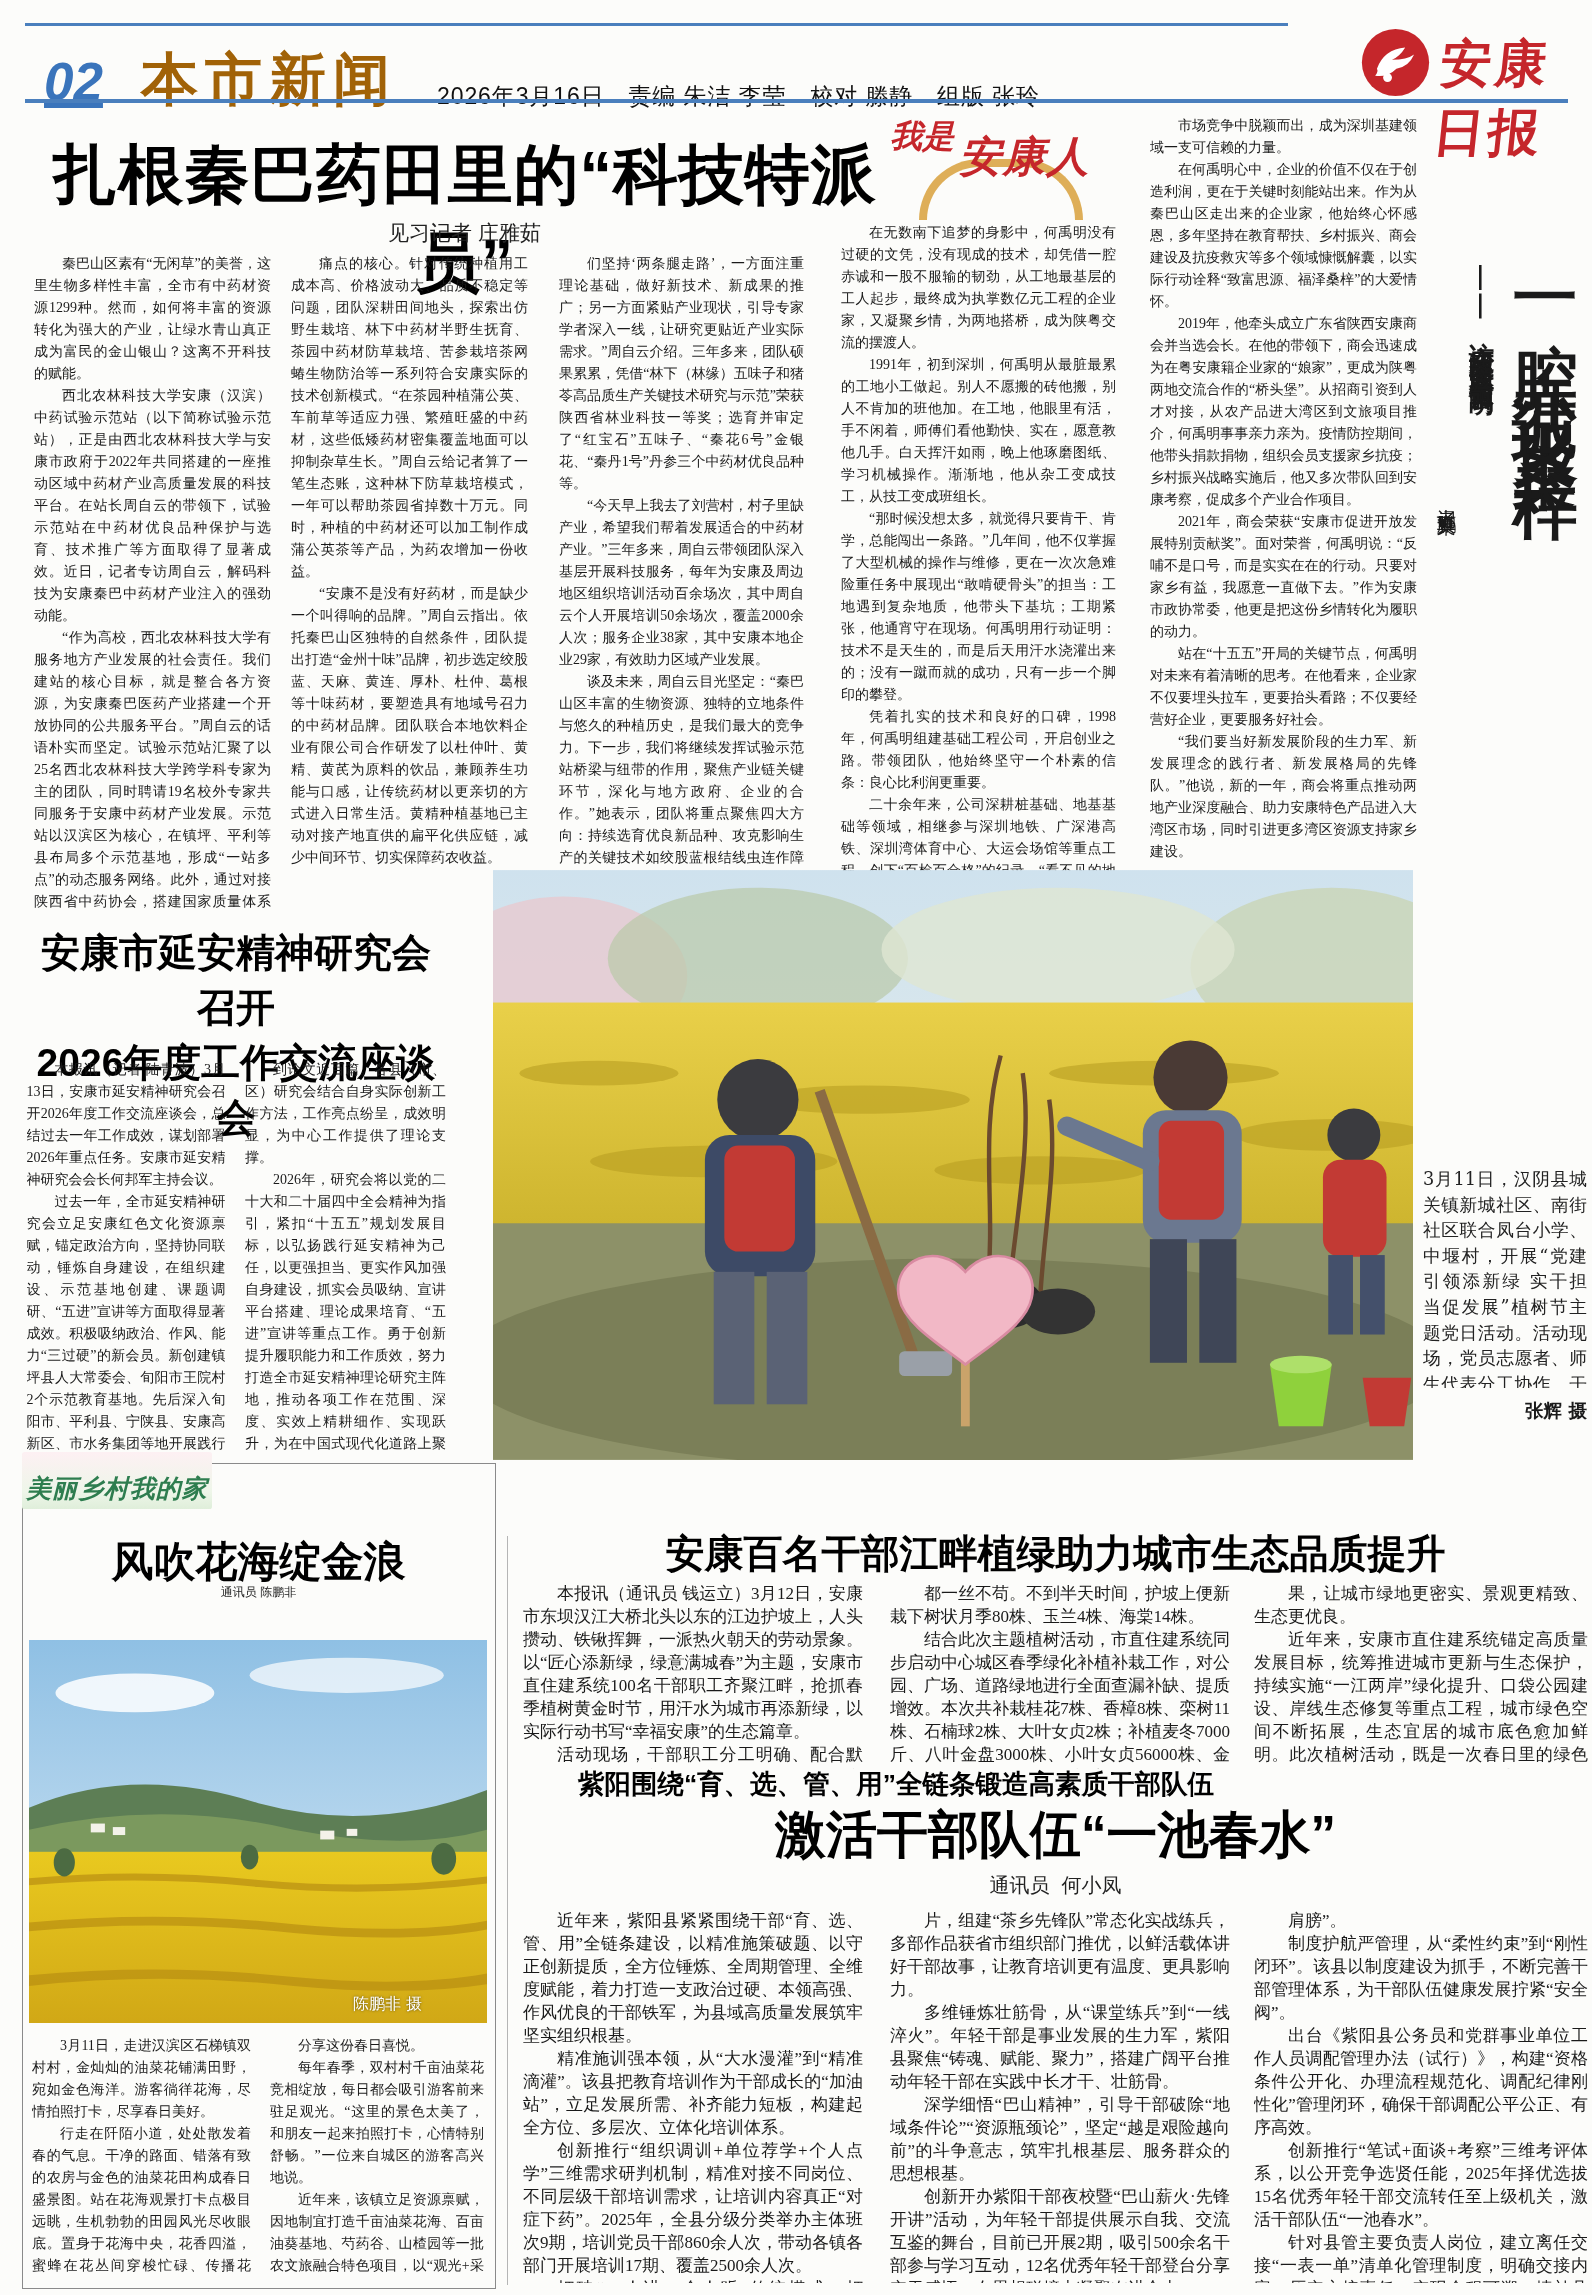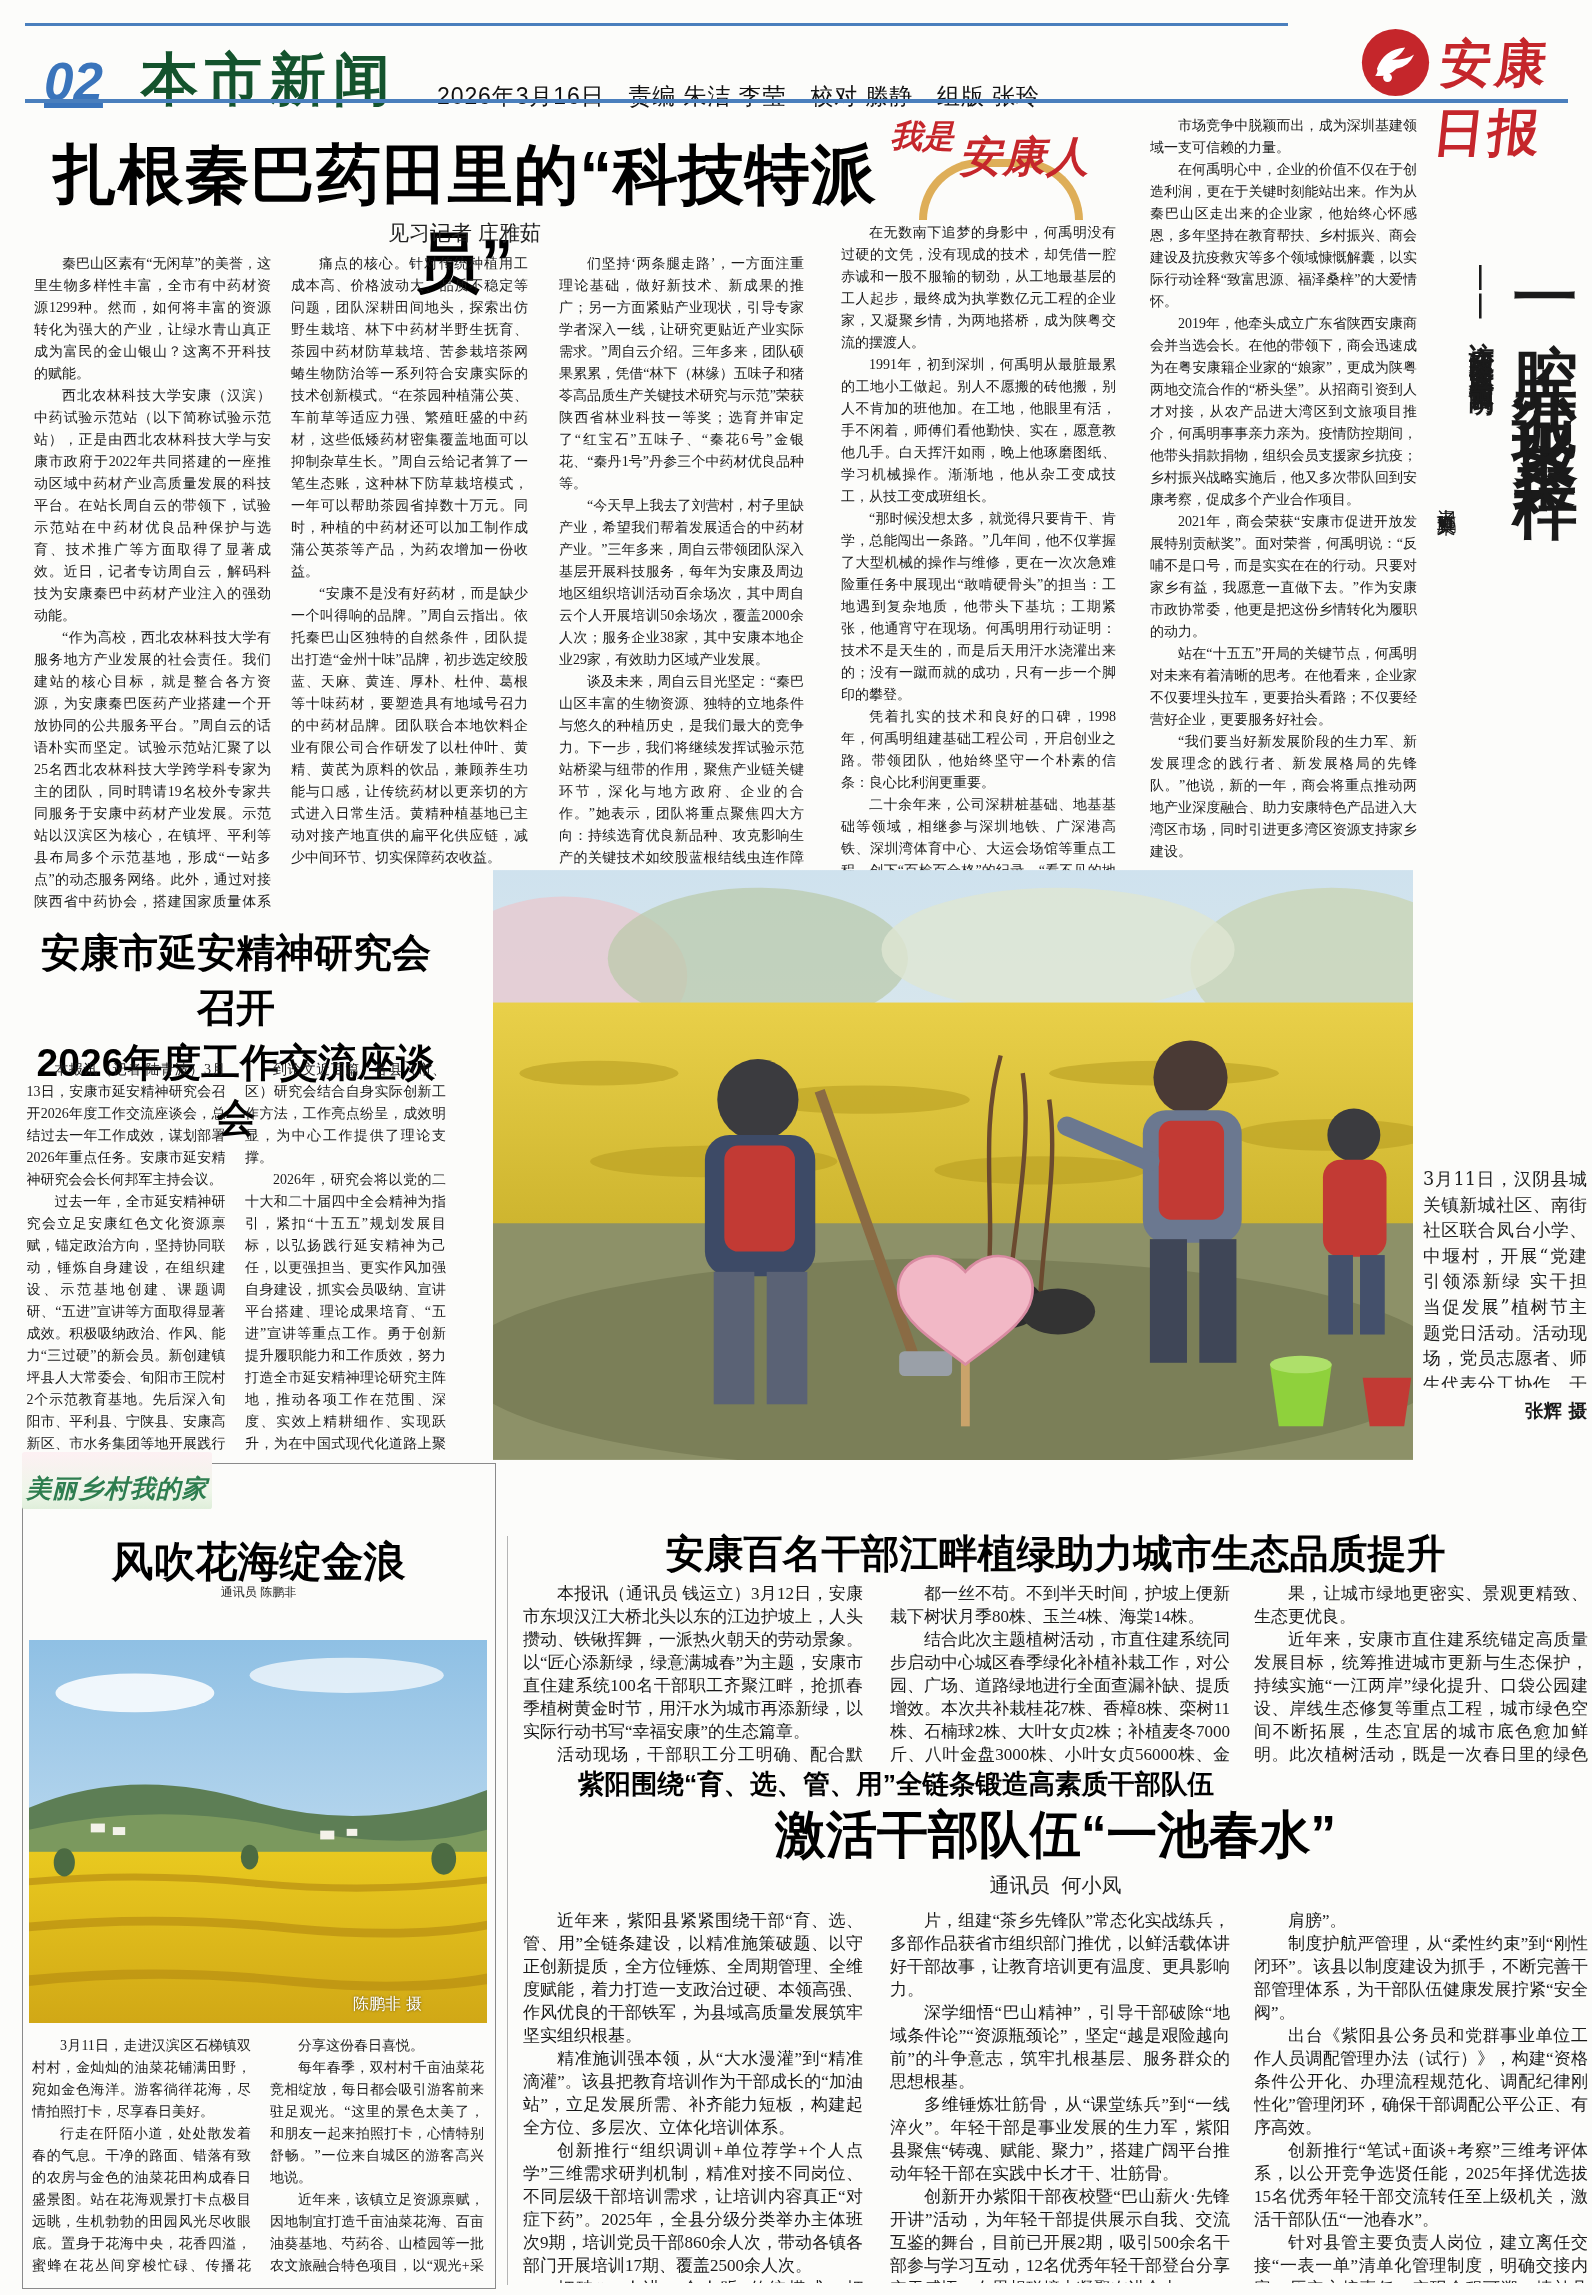--- a/index.html
+++ b/index.html
@@ -1,21 +1,21 @@
 <!DOCTYPE html>
 <html style="font-size:14px"><head>
 <meta charset="utf-8">
 <style>
   html,body{margin:0;padding:0;background:#e8e8e4;}
   #page{position:relative;width:1593px;height:2295px;background:#fcfcfa;margin:0 auto;overflow:hidden;
         font-family:"Liberation Serif",serif;color:#1a1a1a;}
   .abs{position:absolute;}
   .rule{position:absolute;background:#4a7fbd;}
   .masthead-num{position:absolute;left:44px;top:51px;font:italic 700 53px "Liberation Sans",sans-serif;color:#3a74bb;text-decoration:underline;}
-  .masthead-sec{position:absolute;left:141px;top:42px;font:700 57px "Liberation Sans",sans-serif;color:#14532d;letter-spacing:7px;}
+  .masthead-sec{position:absolute;left:141px;top:42px;font:700 57px "Liberation Sans",sans-serif;color:#a16207;letter-spacing:7px;}
   .dateline{position:absolute;left:437px;top:81px;font:23px "Liberation Sans",sans-serif;color:#111;letter-spacing:0.9px;}
   .paper-name{position:absolute;left:1437px;top:30px;font:700 51px "DejaVu Serif",serif;color:#c5262b;letter-spacing:3.5px;transform:skewX(-6deg);}
   .headline{font-family:"Liberation Sans",sans-serif;font-weight:700;color:#000;text-align:center;}
   .byline{font:21px "Liberation Sans",sans-serif;color:#222;text-align:center;}
   .col{position:absolute;font-size:14px;line-height:22px;text-align:justify;overflow:hidden;}
   .col p{margin:0;text-indent:2em;}
   .colwide{font-size:17px;line-height:23px;}
   .vert{writing-mode:vertical-rl;}
   .caption{position:absolute;font-family:"DejaVu Serif",serif;font-size:17.7px;line-height:25.6px;text-align:justify;color:#222;overflow:hidden;}
   .photo-credit{position:absolute;font:16px "DejaVu Serif",serif;color:#fff;text-shadow:0 0 2.6px rgba(0,0,0,.6);}
@@ -246,22 +246,22 @@
   <div class="abs headline" style="left:523px;top:1801px;width:1065px;font-size:51px;">激活干部队伍“一池春水”</div>
   <div class="abs byline" style="left:523px;top:1872px;width:1065px;font-size:20px;font-family:Liberation Mono, monospace;">通讯员 何小凤</div>
   <div class="col colwide" style="left:523px;top:1909px;width:340px;height:374px;">
       <p>近年来，紫阳县紧紧围绕干部“育、选、管、用”全链条建设，以精准施策破题、以守正创新提质，全方位锤炼、全周期管理、全维度赋能，着力打造一支政治过硬、本领高强、作风优良的干部铁军，为县域高质量发展筑牢坚实组织根基。</p>
       <p>精准施训强本领，从“大水漫灌”到“精准滴灌”。该县把教育培训作为干部成长的“加油站”，立足发展所需、补齐能力短板，构建起全方位、多层次、立体化培训体系。</p>
       <p>创新推行“组织调训+单位荐学+个人点学”三维需求研判机制，精准对接不同岗位、不同层级干部培训需求，让培训内容真正“对症下药”。2025年，全县分级分类举办主体班次9期，培训党员干部860余人次，带动各镇各部门开展培训17期、覆盖2500余人次。</p>
       <p>打破“一人讲、众人听”传统模式，打造“理论辅导+政策解读+研讨交流+现场教学”四维授课新模式，扎实开展“县镇联训·党员赋能”培训，实现17个镇1186名党员培训全覆盖，让优质资源直抵基层“神经末梢”。</p>
     </div>
   <div class="col colwide" style="left:890px;top:1909px;width:340px;height:374px;">
       <p>片，组建“茶乡先锋队”常态化实战练兵，多部作品获省市组织部门推优，以鲜活载体讲好干部故事，让教育培训更有温度、更具影响力。</p>
+      <p>多维锤炼壮筋骨，从“课堂练兵”到“一线淬火”。年轻干部是事业发展的生力军，紫阳县聚焦“铸魂、赋能、聚力”，搭建广阔平台推动年轻干部在实践中长才干、壮筋骨。</p>
       <p>深学细悟“巴山精神”，引导干部破除“地域条件论”“资源瓶颈论”，坚定“越是艰险越向前”的斗争意志，筑牢扎根基层、服务群众的思想根基。</p>
-      <p>多维锤炼壮筋骨，从“课堂练兵”到“一线淬火”。年轻干部是事业发展的生力军，紫阳县聚焦“铸魂、赋能、聚力”，搭建广阔平台推动年轻干部在实践中长才干、壮筋骨。</p>
       <p>创新开办紫阳干部夜校暨“巴山薪火·先锋开讲”活动，为年轻干部提供展示自我、交流互鉴的舞台，目前已开展2期，吸引500余名干部参与学习互动，12名优秀年轻干部登台分享实干感悟，在思想碰撞中凝聚奋进合力。</p>
     </div>
   <div class="col colwide" style="left:1254px;top:1909px;width:334px;height:374px;">
       <p>肩膀”。</p>
       <p>制度护航严管理，从“柔性约束”到“刚性闭环”。该县以制度建设为抓手，不断完善干部管理体系，为干部队伍健康发展拧紧“安全阀”。</p>
       <p>出台《紫阳县公务员和党群事业单位工作人员调配管理办法（试行）》，构建“资格条件公开化、办理流程规范化、调配纪律刚性化”管理闭环，确保干部调配公平公正、有序高效。</p>
       <p>创新推行“笔试+面谈+考察”三维考评体系，以公开竞争选贤任能，2025年择优选拔15名优秀年轻干部交流转任至上级机关，激活干部队伍“一池春水”。</p>
       <p>针对县管主要负责人岗位，建立离任交接“一表一单”清单化管理制度，明确交接内容、压实交接责任、实现全程可溯，填补县级干部离任交接规范化管理空白。目前已有5名领导干部完成规范交接，有力保障全县重点工作平稳衔接、持续推进。</p>
     </div>
 

